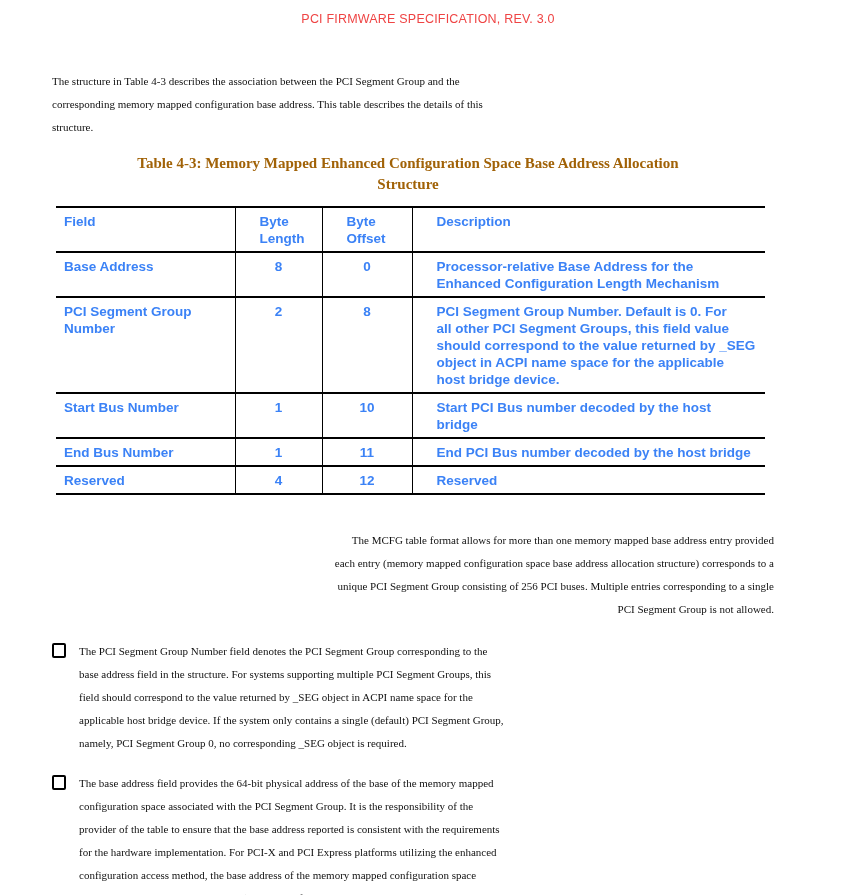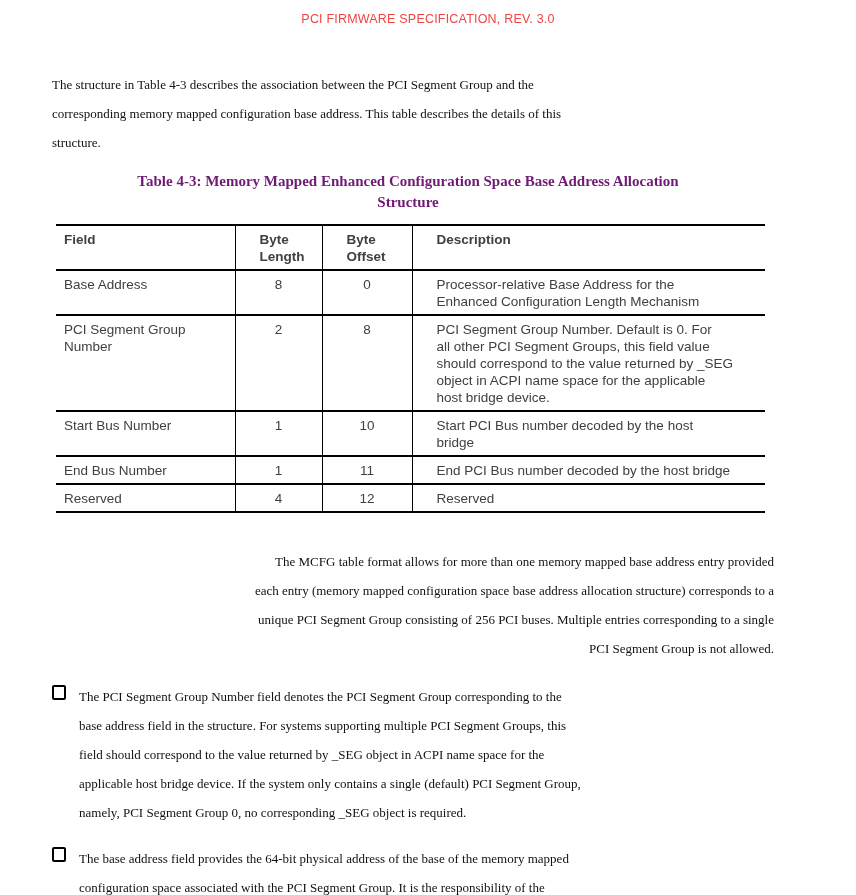--- a/index.html
+++ b/index.html
@@ -19,59 +19,59 @@
   .running-header {
     padding-top: 12px;
     text-align: center;
     font-family: "Liberation Sans", sans-serif;
     font-size: 12.5px;
     letter-spacing: 0.2px;
     color: #ef4444;
   }
   .body-text {
     white-space: pre-line;
-    font-size: 13px;
-    line-height: 29px;
+    font-size: 11px;
+    line-height: 23px;
     color: #111111;
   }
   .intro {
     margin: 44px 0 0 52px;
     width: 716px;
   }
   .table-caption {
     margin: 14px 0 0 52px;
     width: 712px;
     text-align: center;
     font-weight: bold;
     font-size: 15px;
     line-height: 21px;
-    color: #701a75;
+    color: #a16207;
   }
   table.spec-table {
     margin: 11px 0 0 56px;
     width: 709px;
     border-collapse: collapse;
     table-layout: fixed;
     border-top: 2px solid #000;
     border-bottom: 2px solid #000;
     font-family: "Liberation Sans", sans-serif;
     font-size: 13.5px;
     line-height: 17px;
-    color: #404040;
+    color: #3b82f6;
   }
   table.spec-table col.c-field  { width: 179px; }
   table.spec-table col.c-blen   { width: 87px; }
   table.spec-table col.c-boff   { width: 90px; }
   table.spec-table col.c-desc   { width: 353px; }
   table.spec-table th, table.spec-table td {
     vertical-align: top;
     text-align: left;
     padding: 5px 6px 4px 8px;
     white-space: pre-line;
-    font-weight: normal;
+    font-weight: bold;
   }
   table.spec-table th { font-weight: bold; }
   table.spec-table th + th, table.spec-table td + td {
     border-left: 1.5px solid #000;
     padding-left: 24px;
   }
   table.spec-table tbody tr { border-top: 2px solid #000; }
   table.spec-table td.num { text-align: center; padding-left: 2px; padding-right: 2px; }
   table.spec-table thead tr        { height: 44px; }
   table.spec-table tbody tr:nth-child(1) { height: 44px; }

